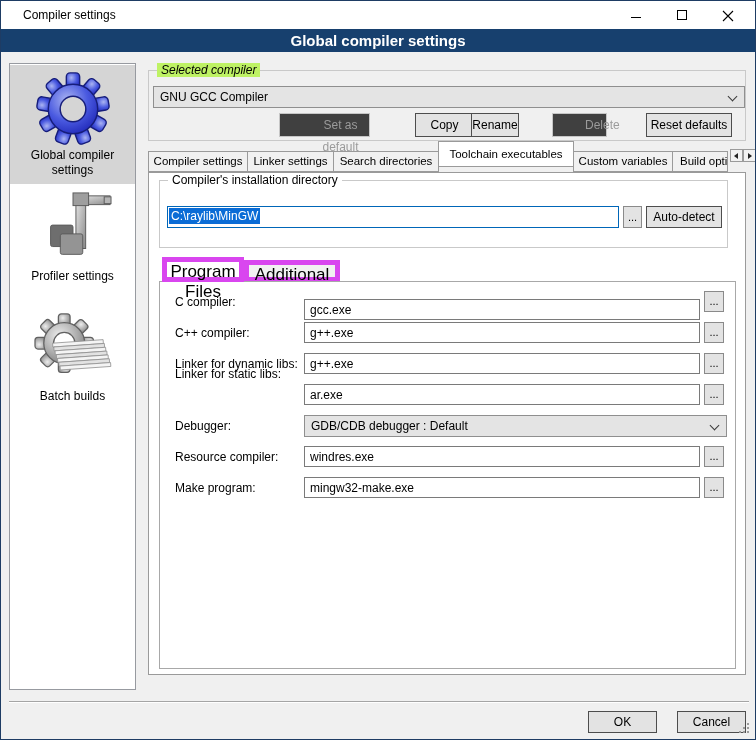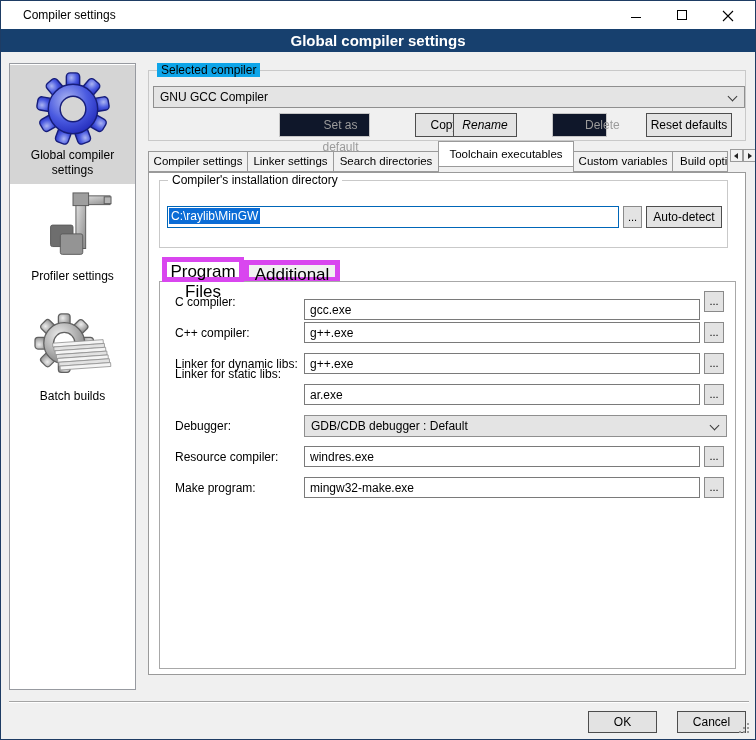--- a/index.html
+++ b/index.html
@@ -29,21 +29,21 @@
   .sb-item-3 { top:244px; height:110px; padding-top:4px; }
   .sb-label { font-size:12px; line-height:15px; margin-top:1px; }
 
   
   .groupbox { position:absolute; border:1px solid #c9c9c9; }
   .gb-label { position:absolute; top:-8px; left:8px; font-size:12px; padding:0 4px; white-space:nowrap; }
 
   
   .btn { position:absolute; background:#e3e3e3; border:1px solid #4d4d4d; font-family:"Liberation Sans",sans-serif;
          font-size:12px; text-align:center; color:#000; height:24px; line-height:22px; padding:0; cursor:default; }
-  .btn.disabled { background:#0f172a; border-color:#c6c6c6; color:#9b9b9b;padding-left:32px; }
+  .btn.disabled { background:#404040; border-color:#c6c6c6; color:#9b9b9b;padding-left:32px; }
   .combo { position:absolute; background:#e4e4e4; border:1px solid #8f8f8f; height:22px;
            line-height:20px; padding:0 22px 0 6px; overflow:hidden; white-space:nowrap; cursor:default; }
   .chev { position:absolute; right:8px; top:6px; width:7px; height:7px;
           border-right:1.5px solid #3a3a3a; border-bottom:1.5px solid #3a3a3a; transform:rotate(45deg); }
   .textbox { position:absolute; background:#fff; border:1px solid #7a7a7a; height:21px;
              font-family:"Liberation Sans",sans-serif; font-size:12px; padding:0 5px; }
   .browse-btn { position:absolute; width:20px; height:21px; background:#e3e3e3; border:1px solid #8a8a8a;
                 font-size:11px; line-height:17px; text-align:center; cursor:default; }
 
   
@@ -189,29 +189,29 @@
           <rect x="26" y="46" width="52" height="4" fill="#f4f4f4"></rect>
           <rect x="27" y="50" width="52" height="4" fill="#e2e2e2"></rect>
           <rect x="28" y="54" width="52" height="4" fill="#f4f4f4"></rect>
         </g>
       </svg>
       <div class="sb-label">Batch builds</div>
     </div>
   </div>
 
   <div class="groupbox" style="left:147px; top:69px; width:598px; height:71px;">
-    <span class="gb-label" style="background:#0ea5e9;">Selected compiler</span>
+    <span class="gb-label" style="background:#bef264;font-style:italic;">Selected compiler</span>
   </div>
   <div class="combo" style="left:152px; top:85px; width:592px;">
     <span>GNU GCC Compiler</span>
     <span class="chev"></span>
   </div>
   <button class="btn disabled" style="left:278px; top:112px; width:91px;">Set as default</button>
   <button class="btn" style="left:395px; top:112px; width:59px;margin-left:19px;">Copy</button>
-  <button class="btn" style="left:452px; top:112px; width:64px;font-style:italic;">Rename</button>
+  <button class="btn" style="left:470px; top:112px; width:48px;">Rename</button>
   <button class="btn disabled" style="left:551px; top:112px; width:55px;">Delete</button>
   <button class="btn" style="left:645px; top:112px; width:86px;">Reset defaults</button>
 
   <div class="tab" style="left:147px; width:100px;">Compiler settings</div>
   <div class="tab" style="left:246px; width:87px;">Linker settings</div>
   <div class="tab" style="left:332px; width:106px;">Search directories</div>
   <div class="tab active" style="left:437px; width:136px;">Toolchain executables</div>
   <div class="tab" style="left:572px; width:100px;">Custom variables</div>
   <div class="tab tab-clip" style="left:671px; width:56px;">Build options</div>
   <div class="arrow-btn" style="left:729px;">

